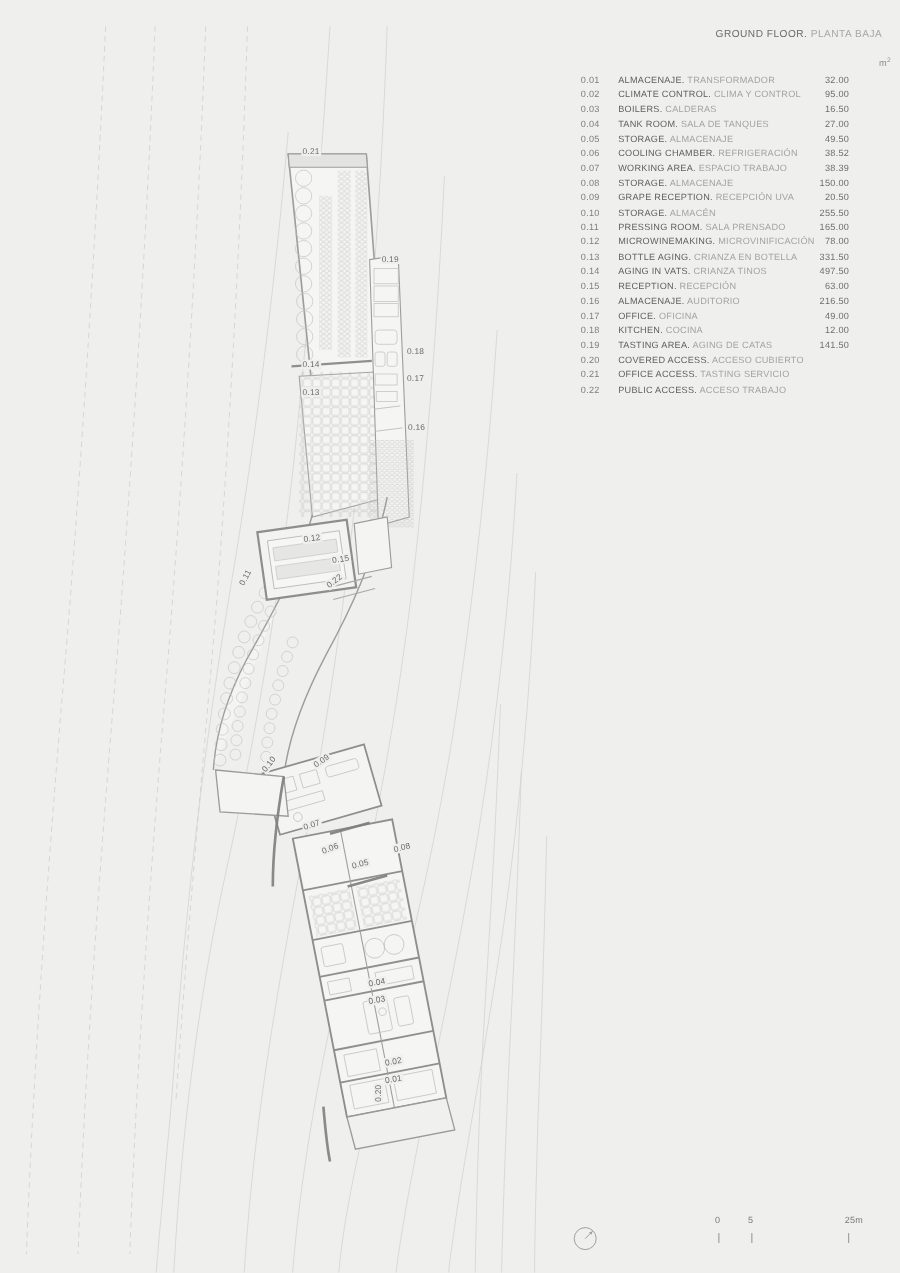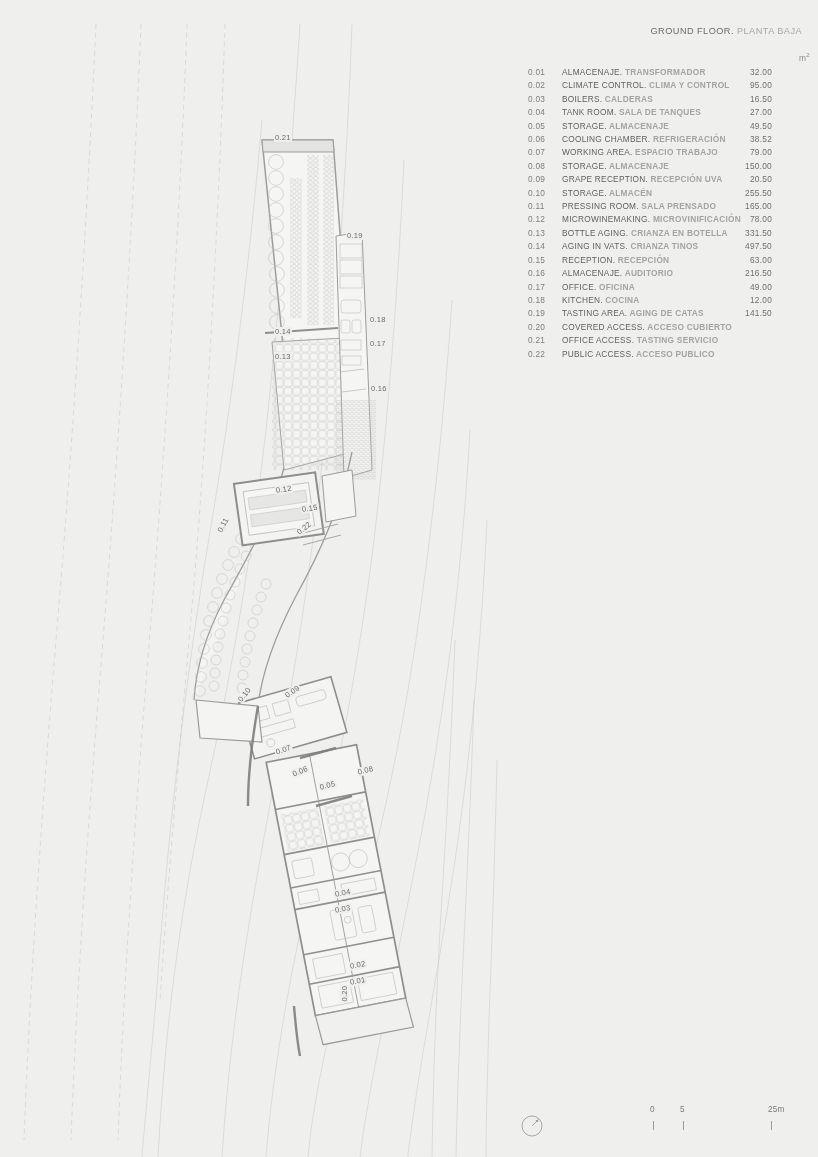--- a/index.html
+++ b/index.html
@@ -43,21 +43,21 @@
     font-size:8.3px;letter-spacing:.25px;
     white-space:nowrap;position:relative;
   }
   .leg-num{
     position:absolute;left:8px;top:0;color:#7d7d7d;
   }
   .leg-name{
     position:absolute;left:42px;top:0;
   }
   .n-en{color:#5f5f5f;}
-  .n-es{color:#a3a3a3;font-weight:bold;}
+  .n-es{color:#a3a3a3;}
   .leg-area{
     position:absolute;left:200px;top:0;width:52px;
     text-align:right;color:#6e6e6e;
   }
 
   
   #scalebar{position:absolute;left:650px;top:1105px;width:140px;height:40px;}
   .sb-lab{
     position:absolute;top:0;font-size:8.2px;color:#7a7a7a;letter-spacing:.2px;
   }
@@ -376,21 +376,21 @@
         <span class="leg-area">49.50</span>
       </div>
       <div class="leg-row">
         <span class="leg-num">0.06</span>
         <span class="leg-name"><span class="n-en">COOLING CHAMBER.</span><span class="n-es"> REFRIGERACIÓN</span></span>
         <span class="leg-area">38.52</span>
       </div>
       <div class="leg-row">
         <span class="leg-num">0.07</span>
         <span class="leg-name"><span class="n-en">WORKING AREA.</span><span class="n-es"> ESPACIO TRABAJO</span></span>
-        <span class="leg-area">79.00</span>
+        <span class="leg-area">38.39</span>
       </div>
       <div class="leg-row">
         <span class="leg-num">0.08</span>
         <span class="leg-name"><span class="n-en">STORAGE.</span><span class="n-es"> ALMACENAJE</span></span>
         <span class="leg-area">150.00</span>
       </div>
       <div class="leg-row">
         <span class="leg-num">0.09</span>
         <span class="leg-name"><span class="n-en">GRAPE RECEPTION.</span><span class="n-es"> RECEPCIÓN UVA</span></span>
         <span class="leg-area">20.50</span>
@@ -450,21 +450,21 @@
         <span class="leg-name"><span class="n-en">COVERED ACCESS.</span><span class="n-es"> ACCESO CUBIERTO</span></span>
         <span class="leg-area"></span>
       </div>
       <div class="leg-row">
         <span class="leg-num">0.21</span>
         <span class="leg-name"><span class="n-en">OFFICE ACCESS.</span><span class="n-es"> TASTING SERVICIO</span></span>
         <span class="leg-area"></span>
       </div>
       <div class="leg-row">
         <span class="leg-num">0.22</span>
-        <span class="leg-name"><span class="n-en">PUBLIC ACCESS.</span><span class="n-es"> ACCESO PUBLICO</span></span>
+        <span class="leg-name"><span class="n-en">PUBLIC ACCESS.</span><span class="n-es"> ACCESO TRABAJO</span></span>
         <span class="leg-area"></span>
       </div>
     </div>
 
   <svg id="compass" viewBox="0 0 28 28">
     <circle cx="14" cy="14" r="10" fill="none" stroke="#9e9e9e" stroke-width="0.9"></circle>
     <path d="M14,14 L20.5,7.5" fill="none" stroke="#9e9e9e" stroke-width="0.9"></path>
     <path d="M20.5,7.5 L17.4,8.2 L19.8,10.6 Z" fill="#9e9e9e"></path>
   </svg>
 

